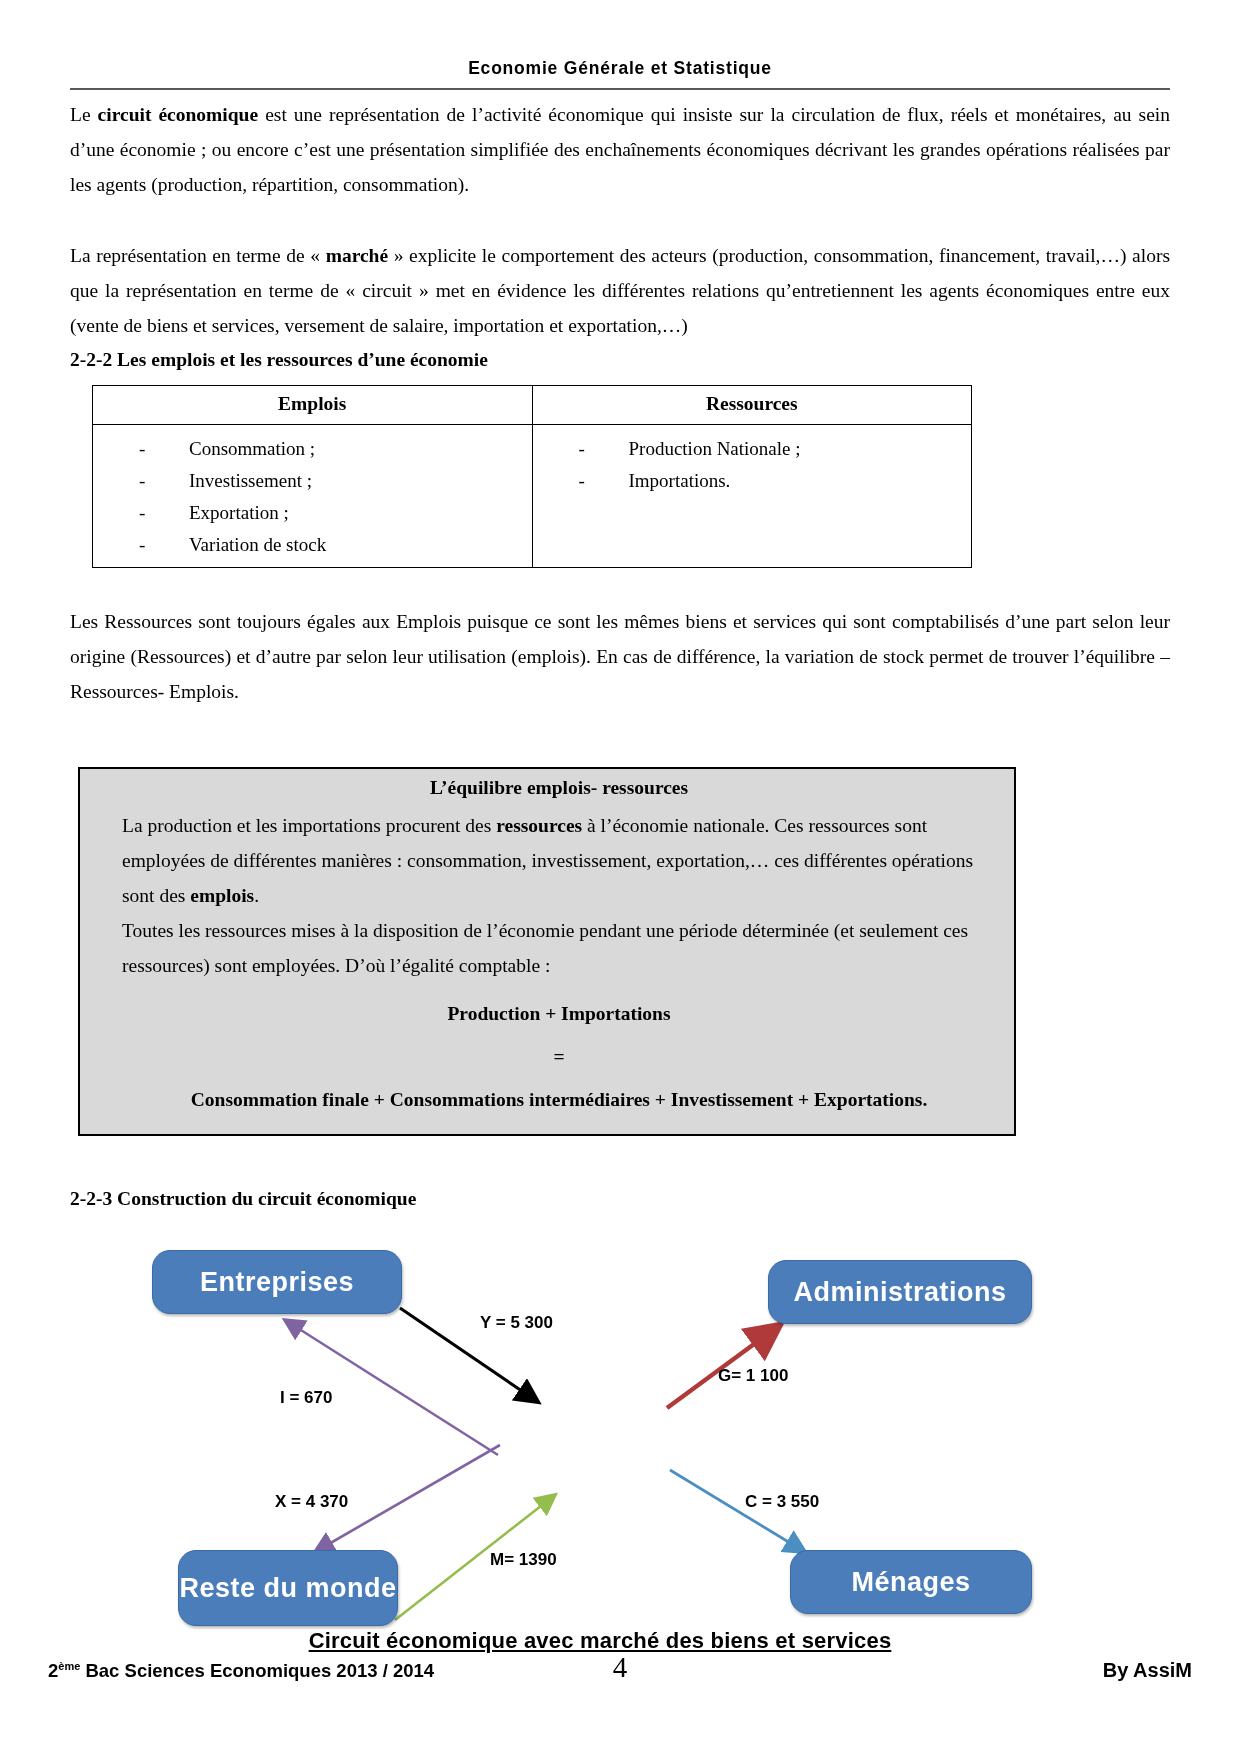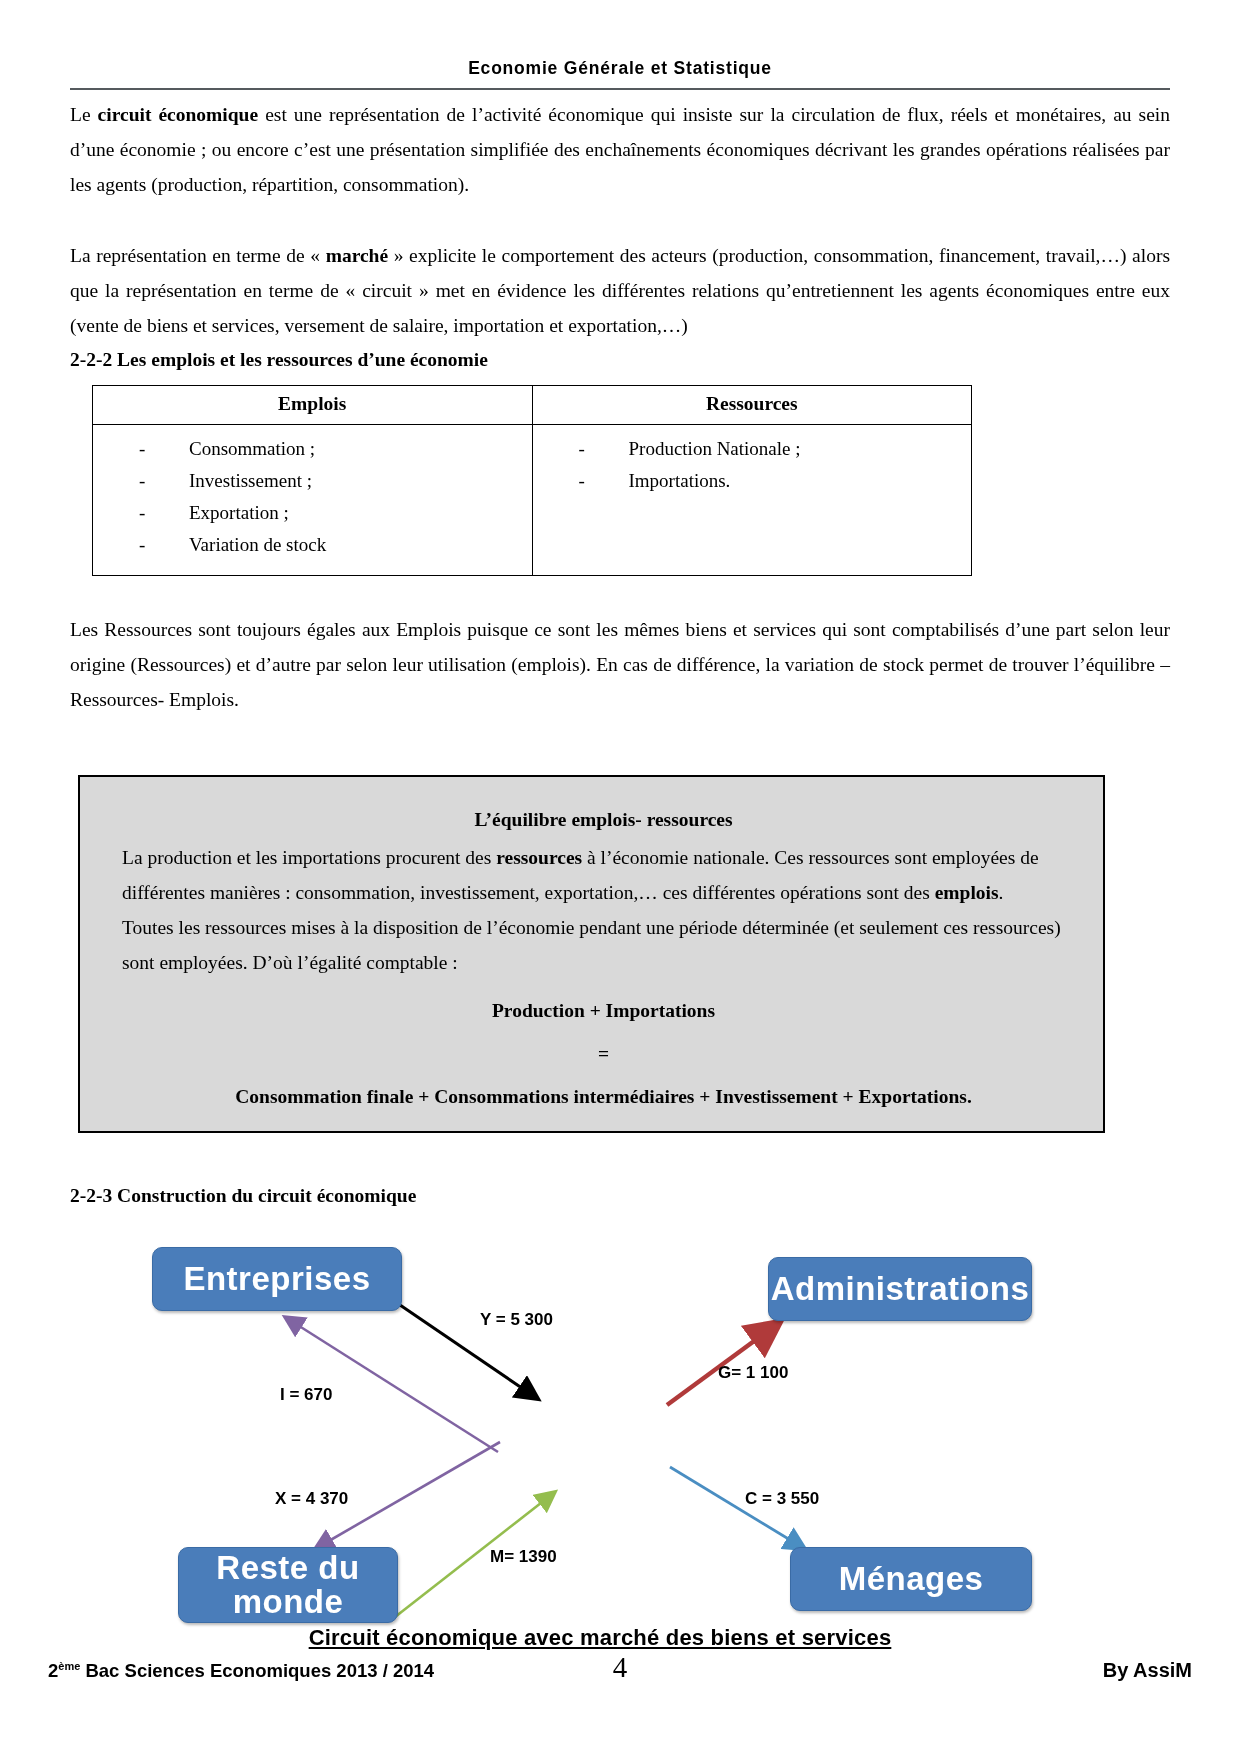--- a/index.html
+++ b/index.html
@@ -76,21 +76,21 @@
     vertical-align: top;
     font-size: 19px;
   }
   table.er-table th {
     text-align: center;
     font-weight: bold;
     padding: 7px 0 9px 0;
     font-size: 19.5px;
   }
   table.er-table td {
-    padding: 8px 0 14px 0;
+    padding: 8px 0 6px 0;
   }
   ul.dashlist {
     list-style: none;
     margin: 0;
     padding: 0 0 0 46px;
   }
   ul.dashlist li {
     position: relative;
     padding-left: 50px;
     line-height: 32px;
@@ -99,25 +99,25 @@
   ul.dashlist li::before {
     content: "-";
     position: absolute;
     left: 0;
     top: 0;
   }
 
   
   .eq-box {
     margin: 0 0 0 8px;
-    width: 1027px;
+    width: 938px;
     background: #d9d9d9;
     border: 2.2px solid #000;
     box-sizing: border-box;
-    padding: 32px 18px 18px 42px;
+    padding: 8px 18px 18px 42px;
   }
   .eq-title {
     text-align: center;
     font-weight: bold;
     font-size: 19.5px;
     margin-bottom: 9px;
   }
   .eq-box p {
     margin: 0;
     font-size: 19.5px;
@@ -144,25 +144,25 @@
   .diagram-wrap svg {
     position: absolute;
     left: 0; top: 0;
     width: 1000px;
     height: 430px;
   }
   .node-box {
     position: absolute;
     background: #4a7dba;
     border: 1.5px solid #3a6ba5;
-    border-radius: 10px;
+    border-radius: 18px;
     color: #ffffff;
     font-family: "Liberation Sans", "DejaVu Sans", sans-serif;
     font-weight: bold;
-    font-size: 33px;
+    font-size: 27px;
     display: flex;
     align-items: center;
     justify-content: center;
     text-align: center;
     line-height: 34px;
     box-shadow: 1px 2px 3px rgba(0,0,0,0.28);
     letter-spacing: 0.5px;
   }
   #node-entreprises { left: 52px;  top: 20px;  width: 248px; height: 62px; }
   #node-administrations { left: 668px; top: 30px; width: 262px; height: 62px; }

